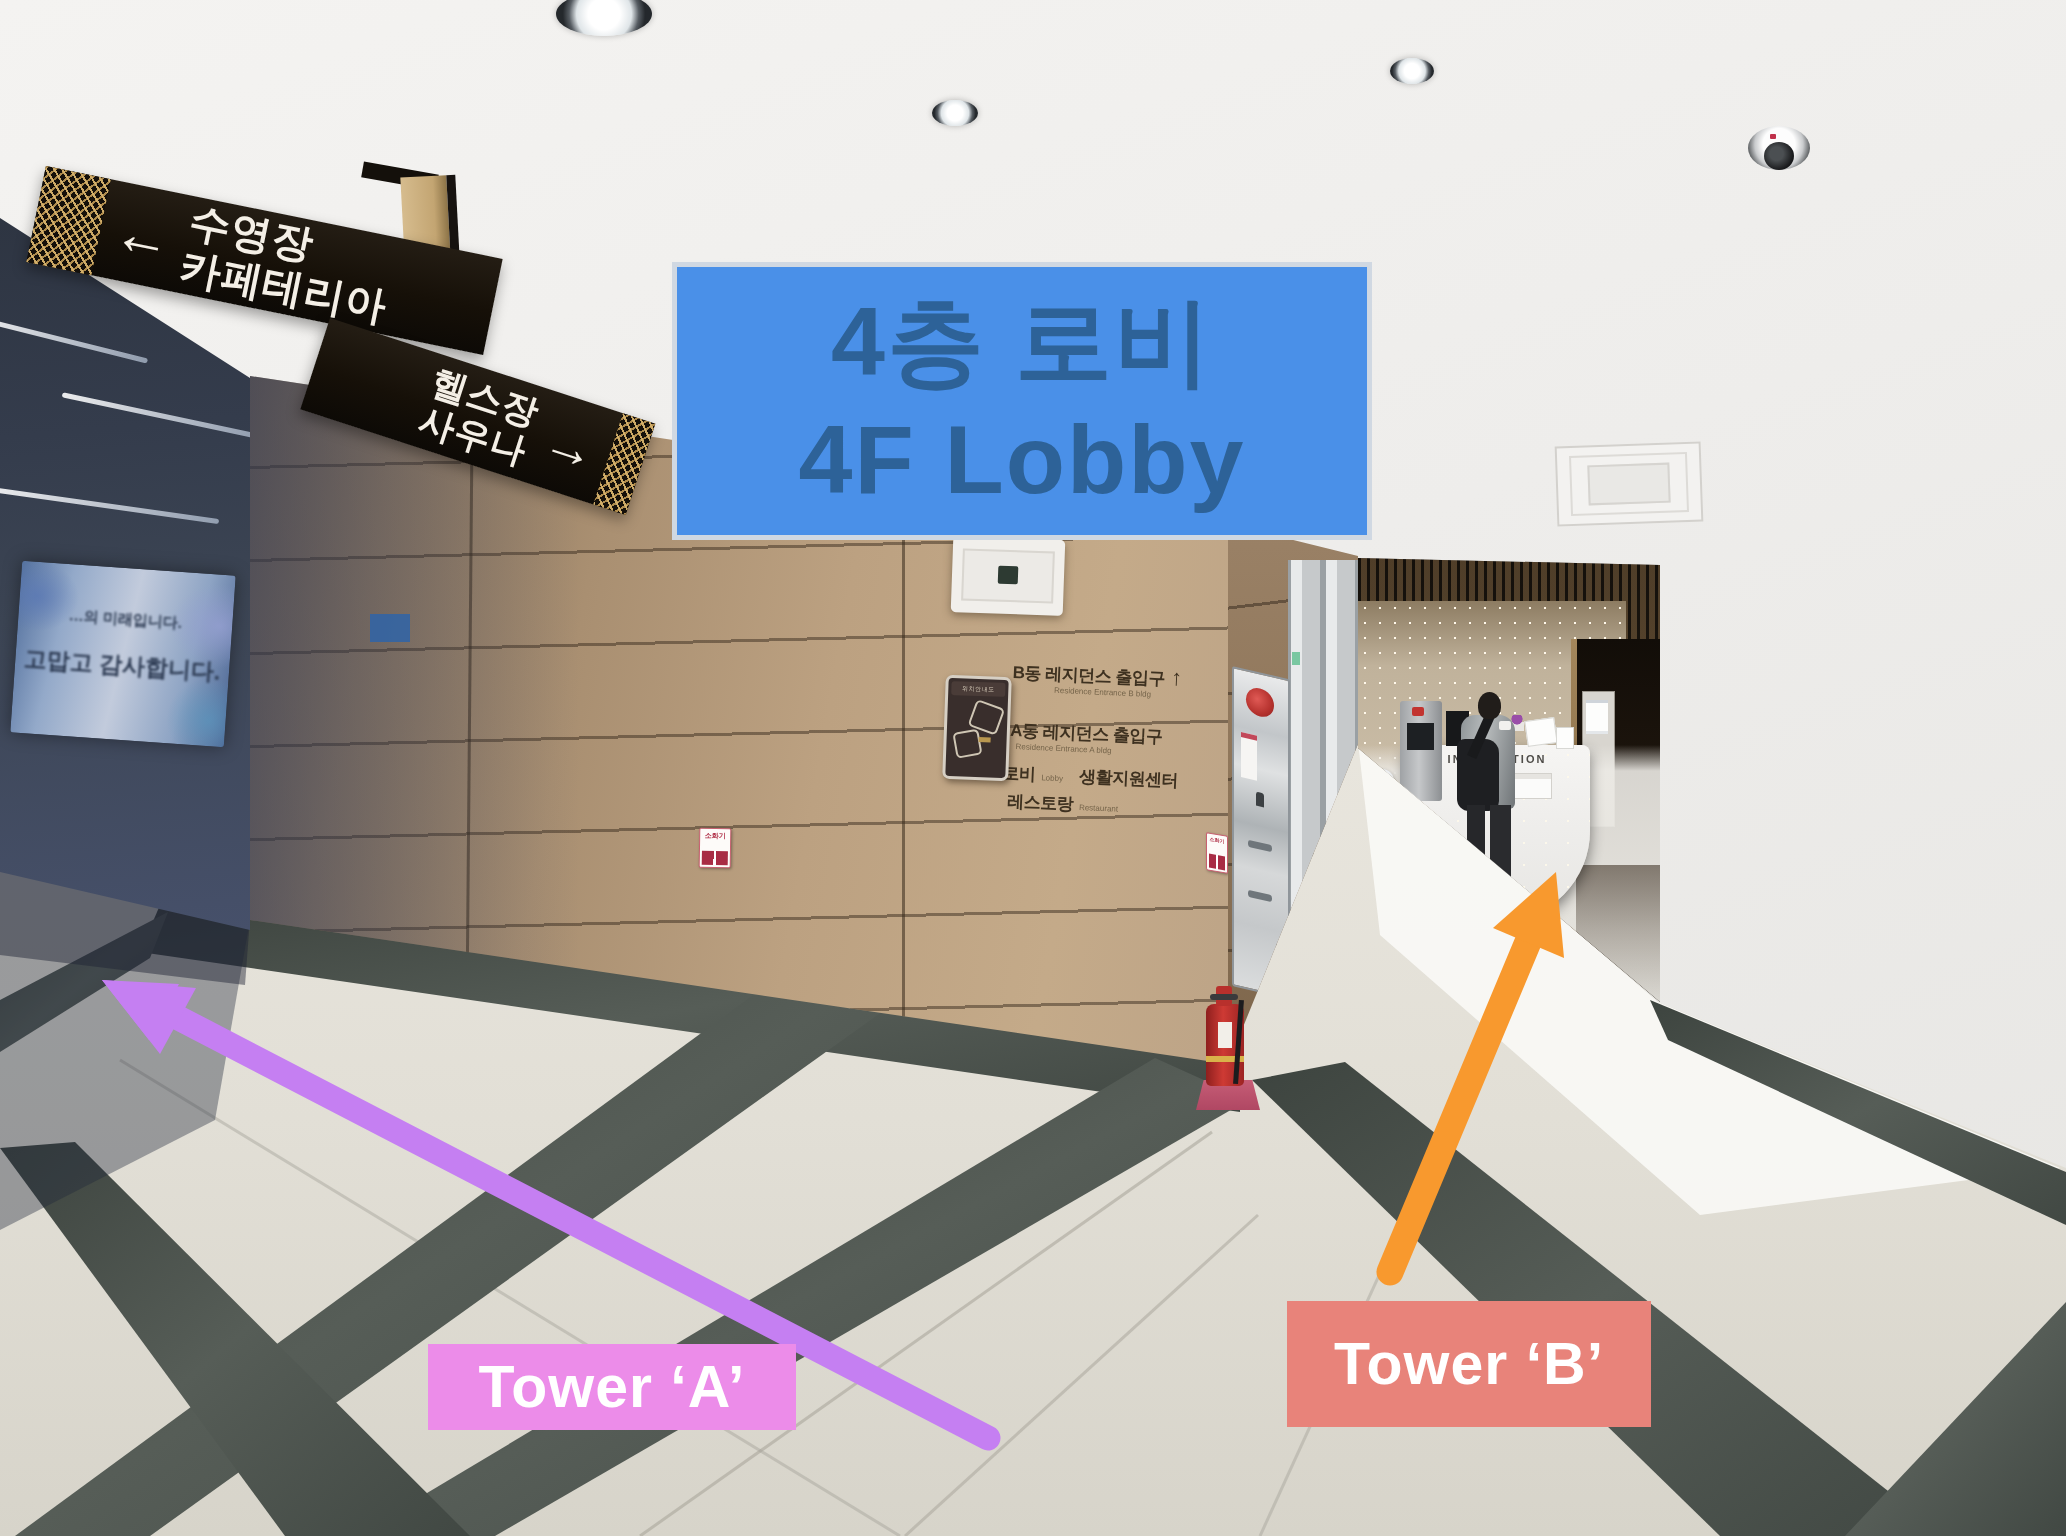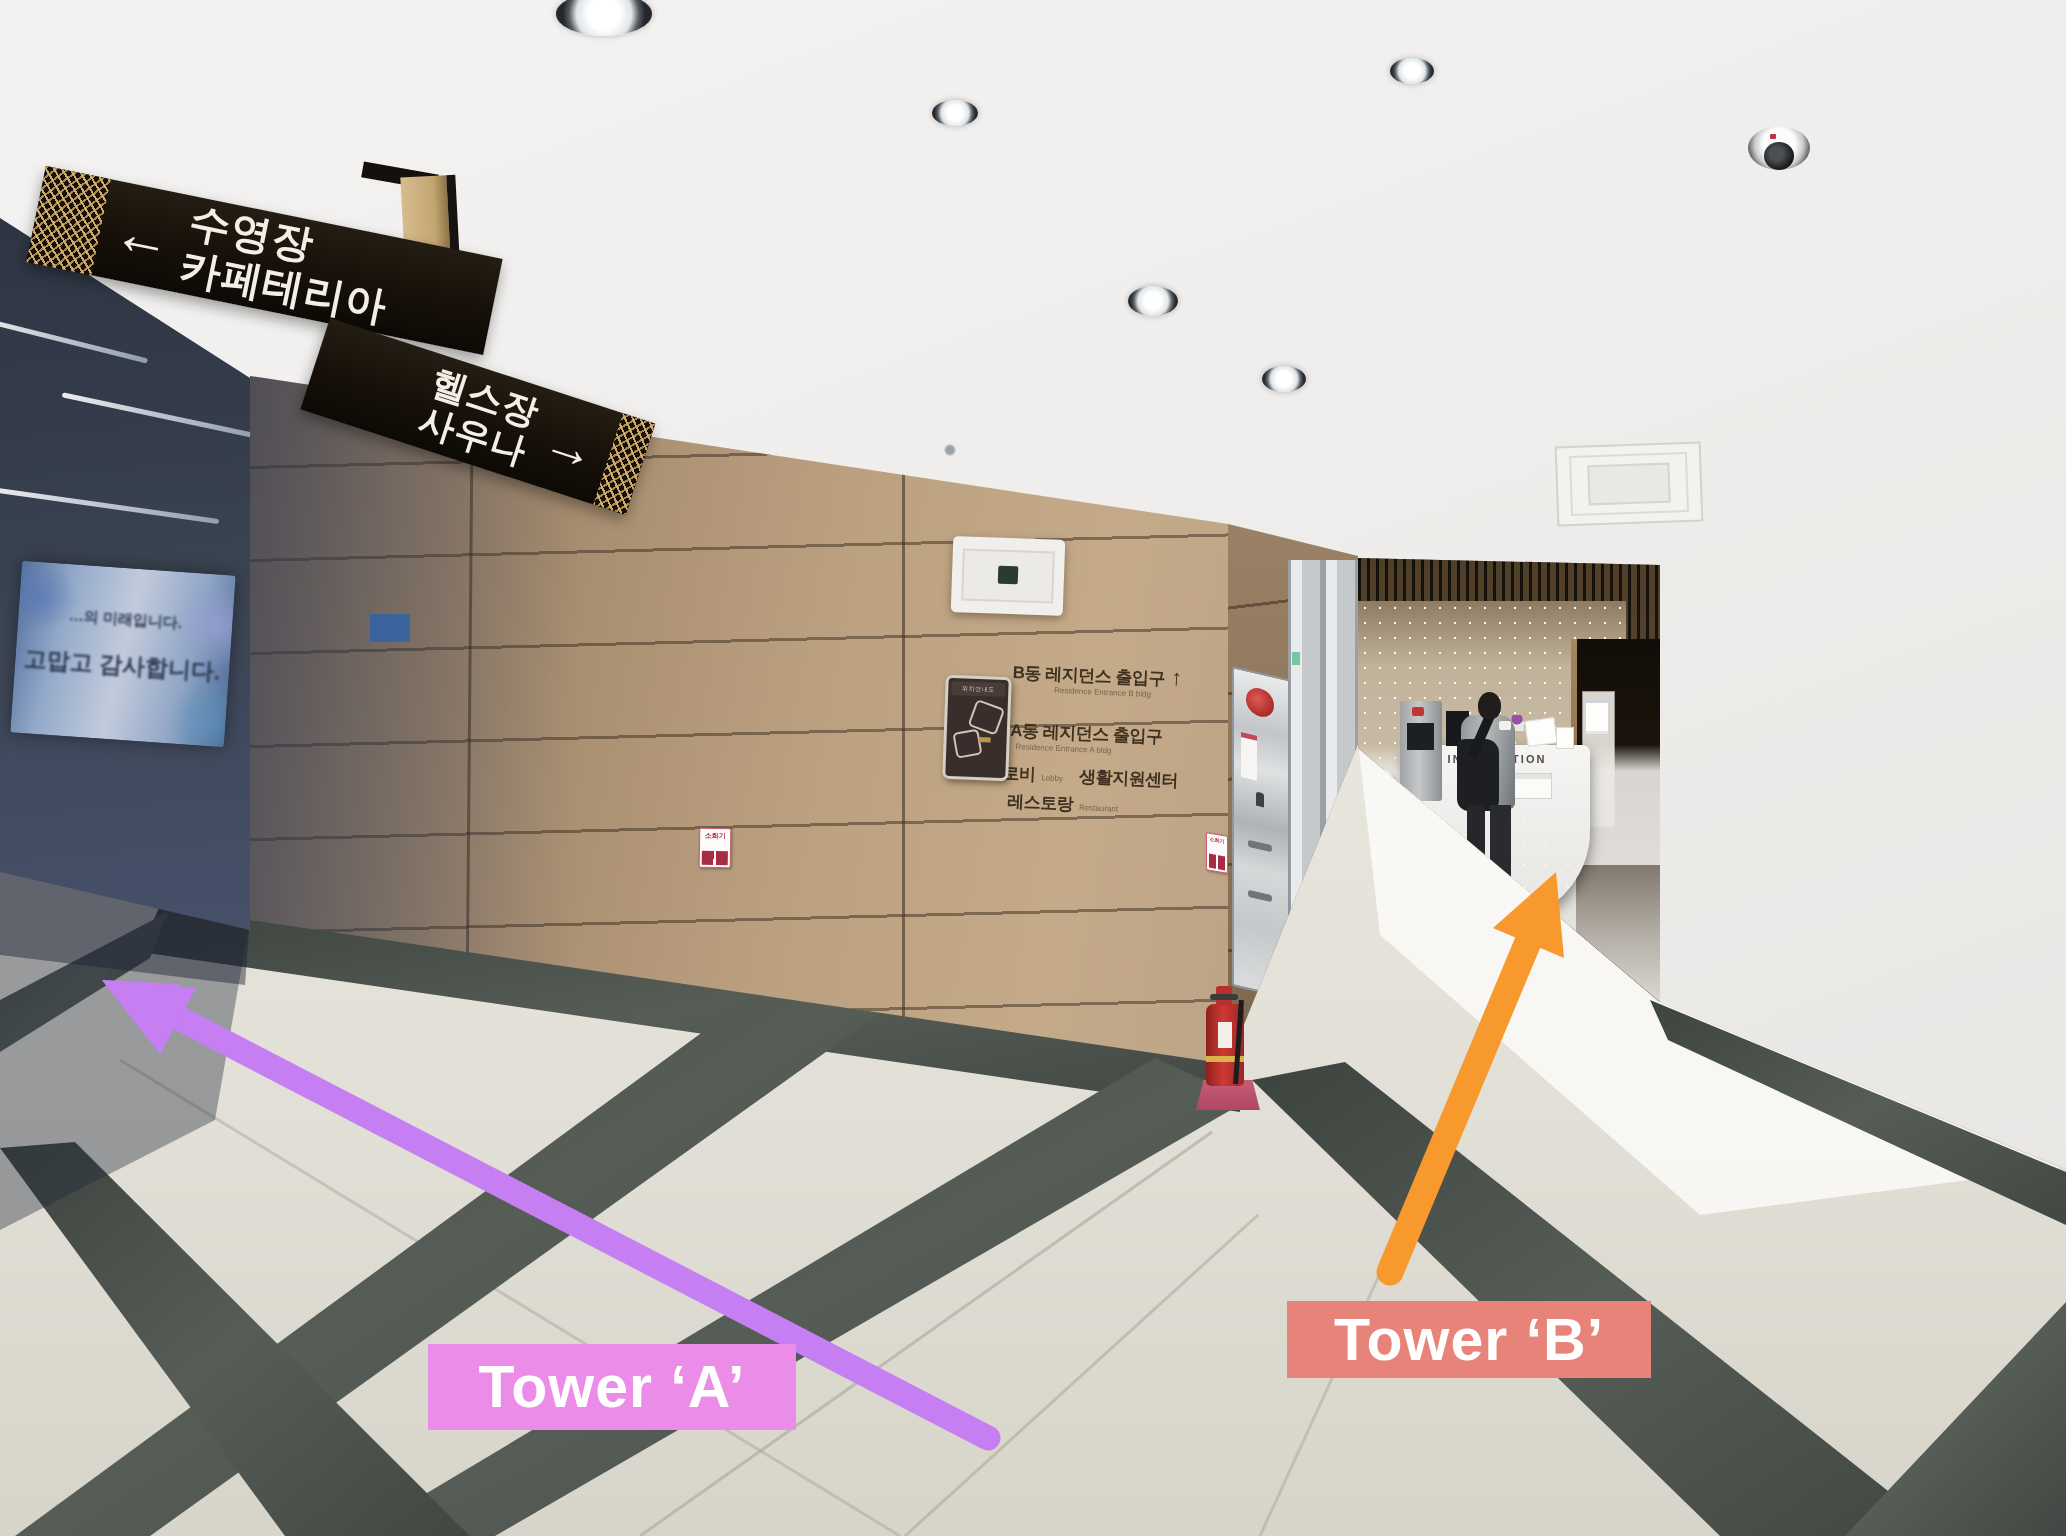--- a/index.html
+++ b/index.html
@@ -189,21 +189,21 @@
   #hanger-bracket{left:362px;top:168px;width:76px;height:16px;background:#14100b;transform:rotate(10deg);}
 
   
   #lobby-box{left:672px;top:262px;width:700px;height:278px;background:#4a90e8;
      border:5px solid rgba(215,220,225,.95);box-sizing:border-box;
      display:flex;flex-direction:column;align-items:center;justify-content:center;}
   #lobby-box .l{color:#2d6298;font-size:97px;font-weight:bold;line-height:1.22;letter-spacing:2px;}
   .tower-label{position:absolute;display:flex;align-items:center;justify-content:center;
      color:#fff;font-size:59px;font-weight:bold;letter-spacing:1px;}
   #tower-a{left:428px;top:1344px;width:368px;height:86px;background:#ec8ce9;}
-  #tower-b{left:1287px;top:1301px;width:364px;height:77px;background:#e8837a;}
+  #tower-b{left:1287px;top:1301px;width:364px;height:126px;background:#e8837a;}
   #arrows-svg{position:absolute;left:0;top:0;pointer-events:none;}
 </style>
 </head>
 <body>
 
 <div id="scene">
 
   <svg id="floor-svg" width="2066" height="1536">
     <defs>
       <linearGradient id="gFloor" x1="0" y1="0" x2="0" y2="1">
@@ -406,16 +406,20 @@
   </div>
 
   <svg id="arrows-svg" width="2066" height="1536">
     <line x1="988" y1="1438" x2="163" y2="1010" stroke="#c57ff2" stroke-width="25" stroke-linecap="round"></line>
     <polygon points="102,980 149,1040 179,984" fill="#c57ff2"></polygon>
     <polygon points="102,980 160,1054 196,988" fill="#c57ff2"></polygon>
     <line x1="1390" y1="1272" x2="1533" y2="930" stroke="#f8992e" stroke-width="27" stroke-linecap="round"></line>
     <polygon points="1556,872 1564,958 1493,928" fill="#f8992e"></polygon>
   </svg>
 
+  <div class="abs" id="lobby-box">
+    <div class="l">4층 로비</div>
+    <div class="l">4F Lobby</div>
+  </div>
   <div class="tower-label" id="tower-a">Tower ‘A’</div>
   <div class="tower-label" id="tower-b">Tower ‘B’</div>
 
 </div>
 
 </body></html>

